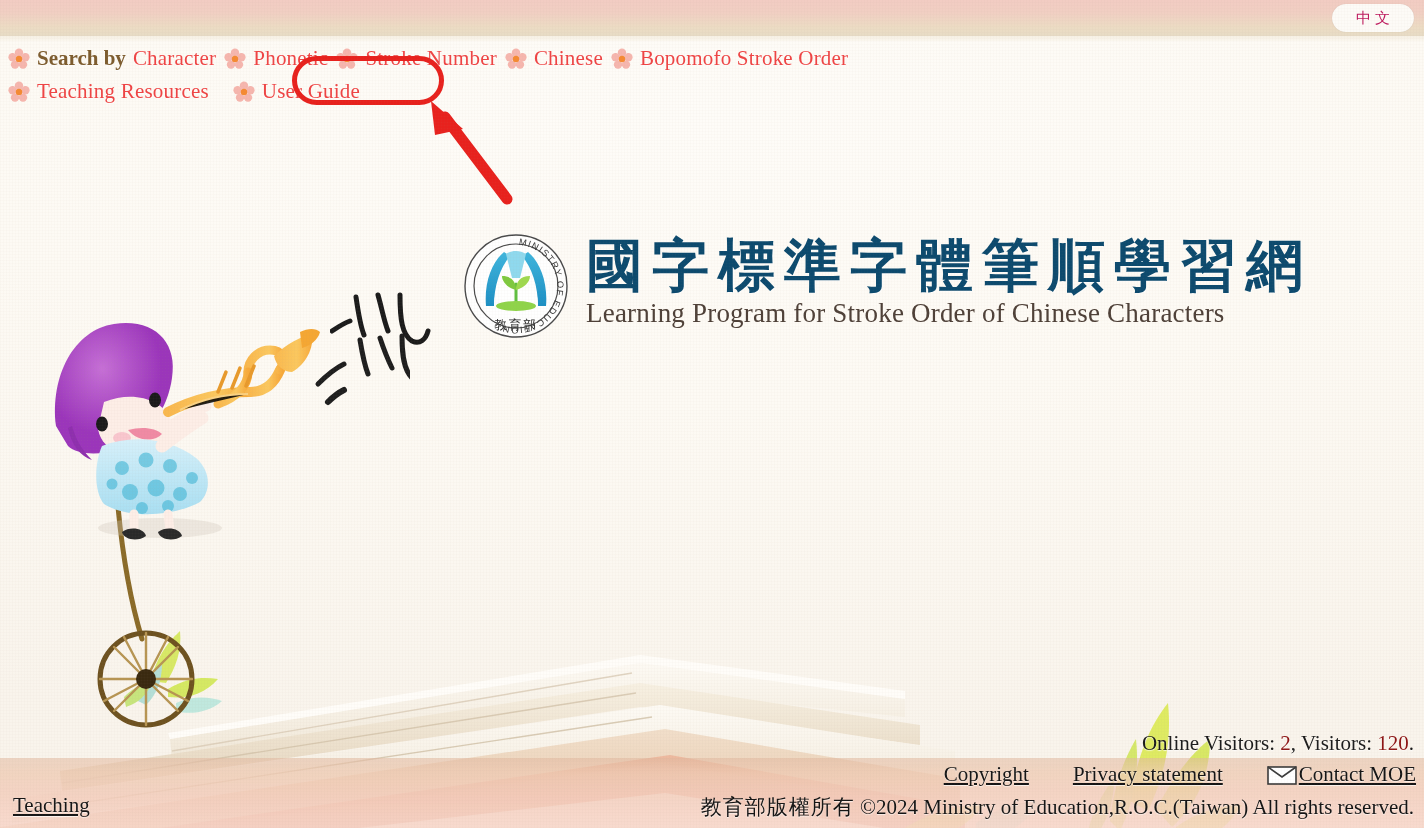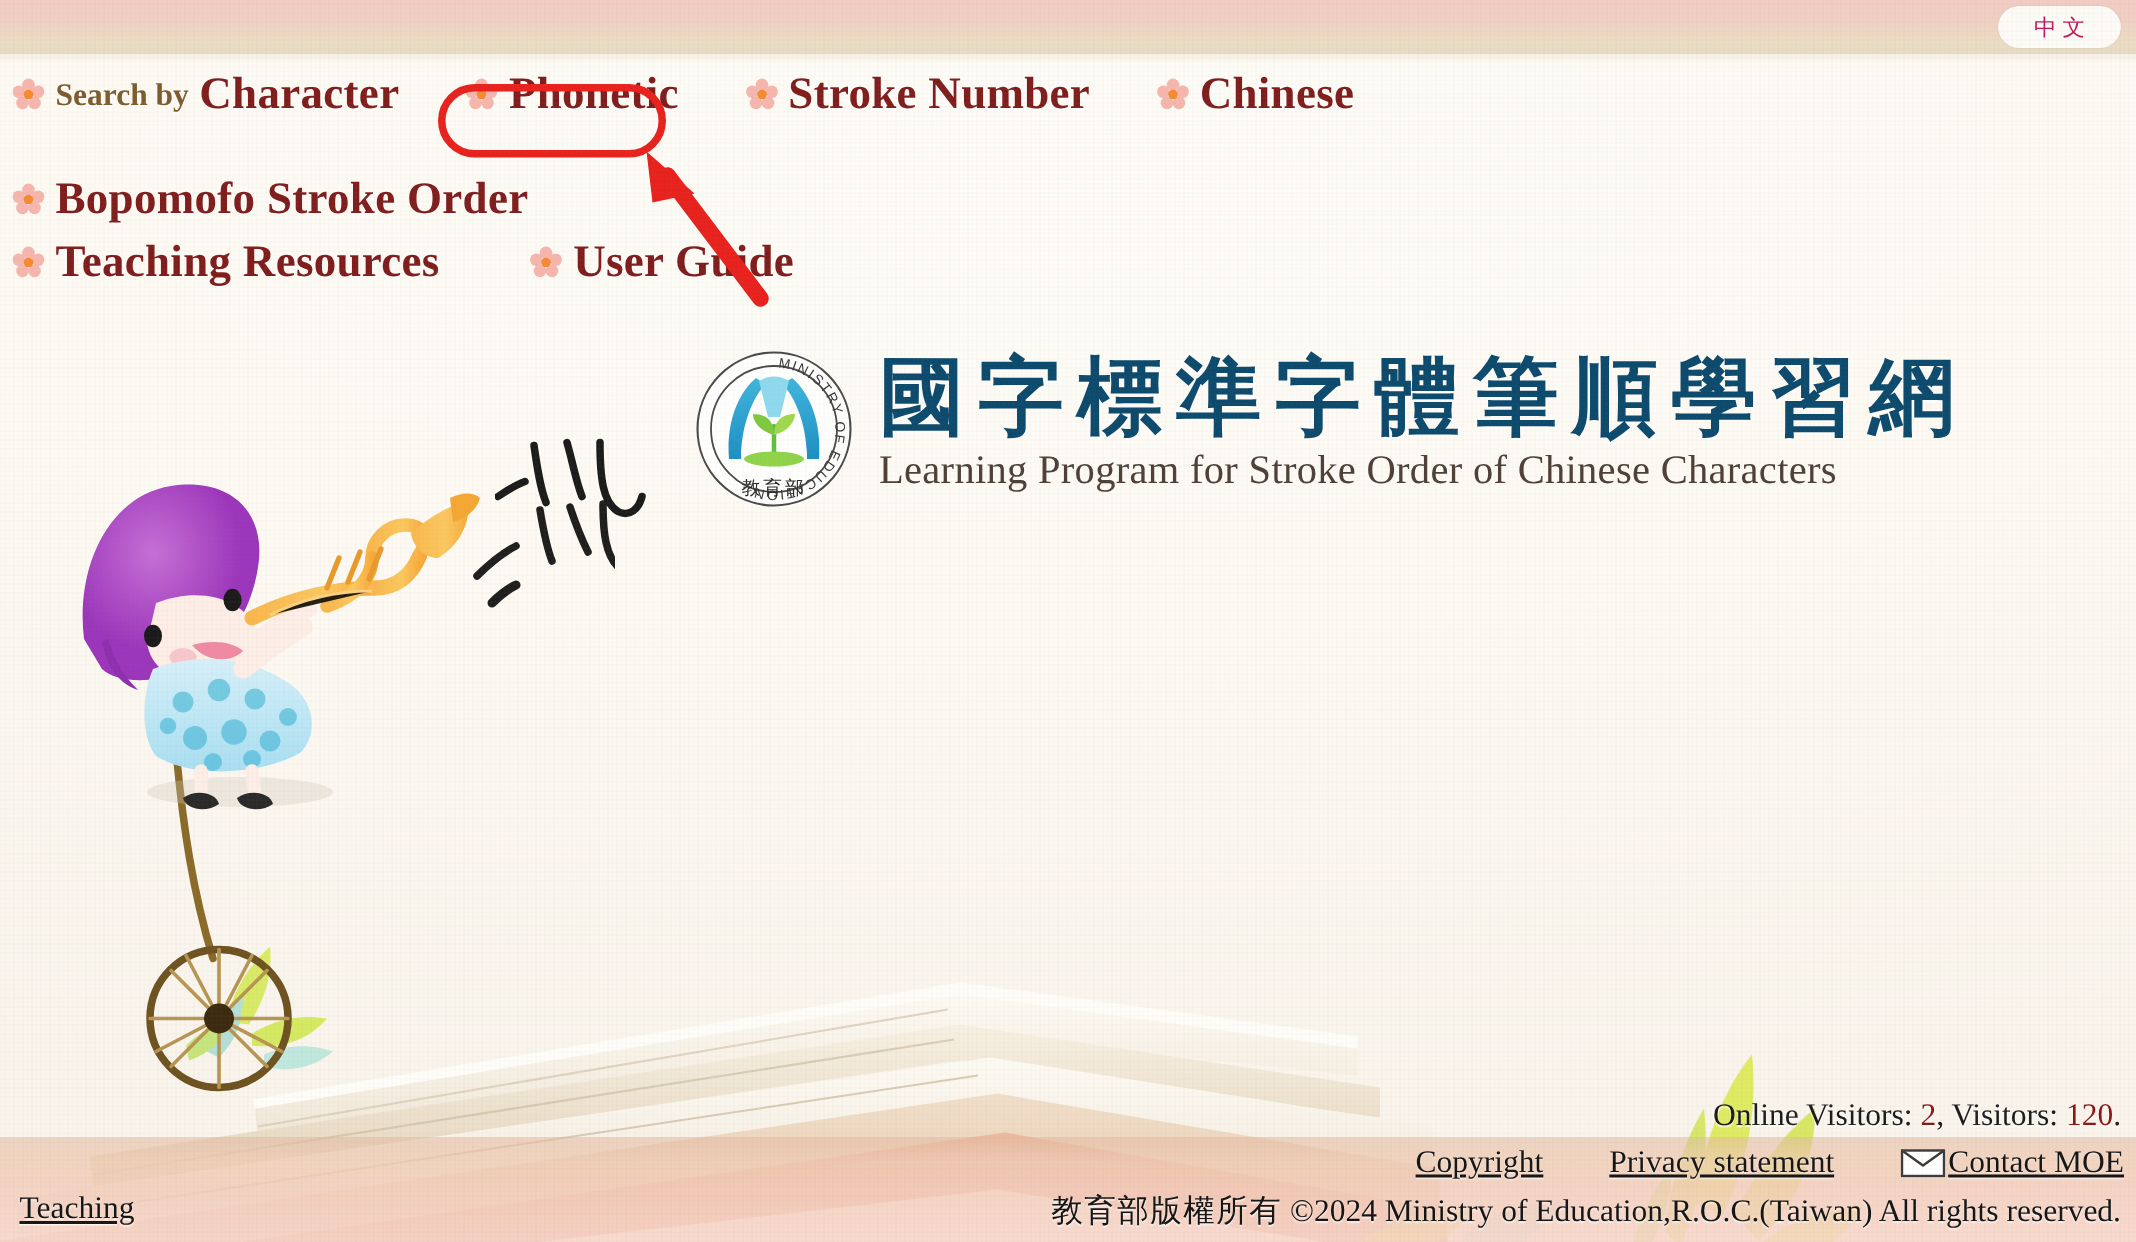--- a/index.html
+++ b/index.html
@@ -72,33 +72,32 @@
   .nav {
     position: absolute;
     top: 46px; left: 8px;
     width: 1260px;
     z-index: 25;
   }
   .nav-row {
     display: flex;
     align-items: baseline;
     flex-wrap: wrap;
-    gap: 36px;
   }
   .nav-item {
     display: inline-flex;
     align-items: center;
     margin-right: 8px;
     white-space: nowrap;
     cursor: pointer;
   }
   .nav-label {
-    color: #7f1d1d;
-    font-size: 30px;
-    font-weight: bold;
+    color: #ef4444;
+    font-size: 21px;
+    font-weight: normal;
     letter-spacing: .2px;
     text-shadow: 0 1px 0 rgba(255,255,255,.8);
     font-family: "Liberation Serif", "DejaVu Serif", serif;
   }
   .nav-prefix {
     color: #7d5c2e;
     font-size: 21px;
     font-weight: bold;
     margin-right: 7px;
     text-shadow: 0 1px 0 rgba(255,255,255,.8);

